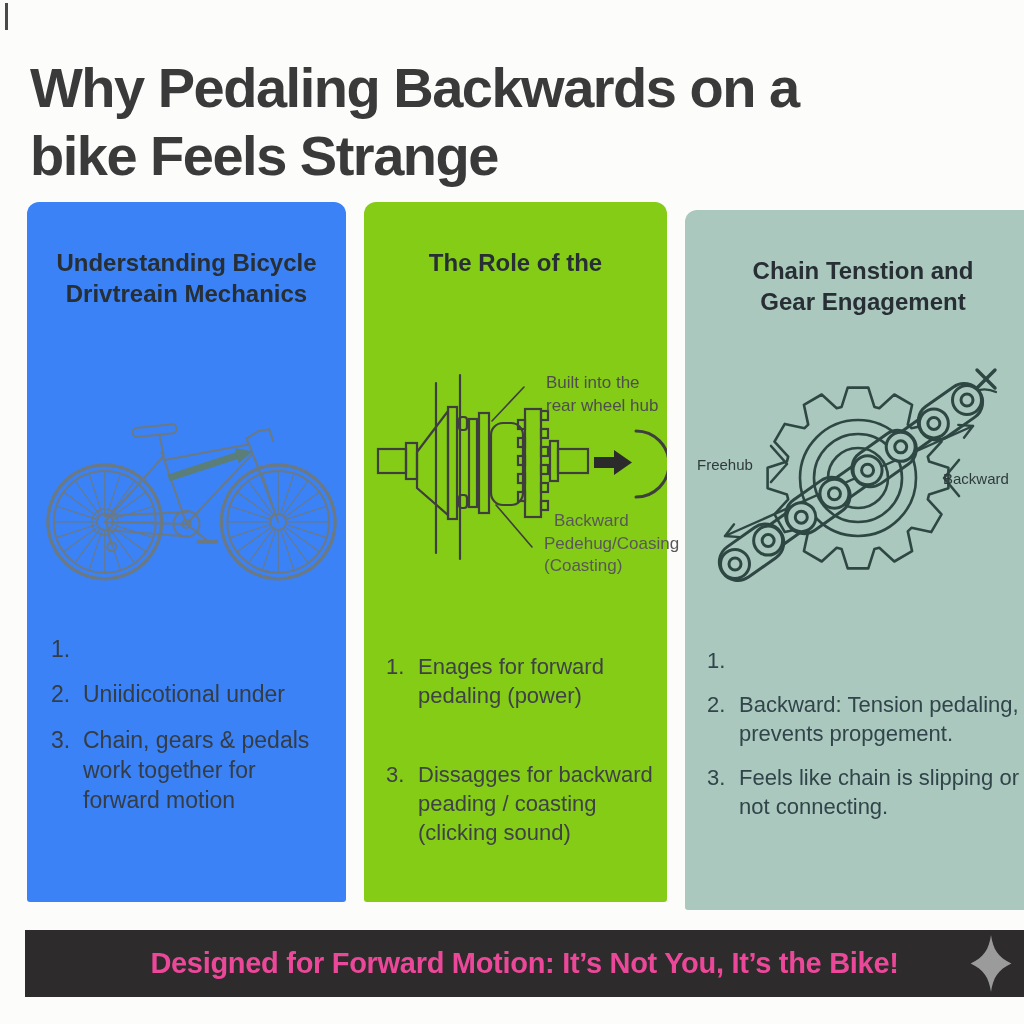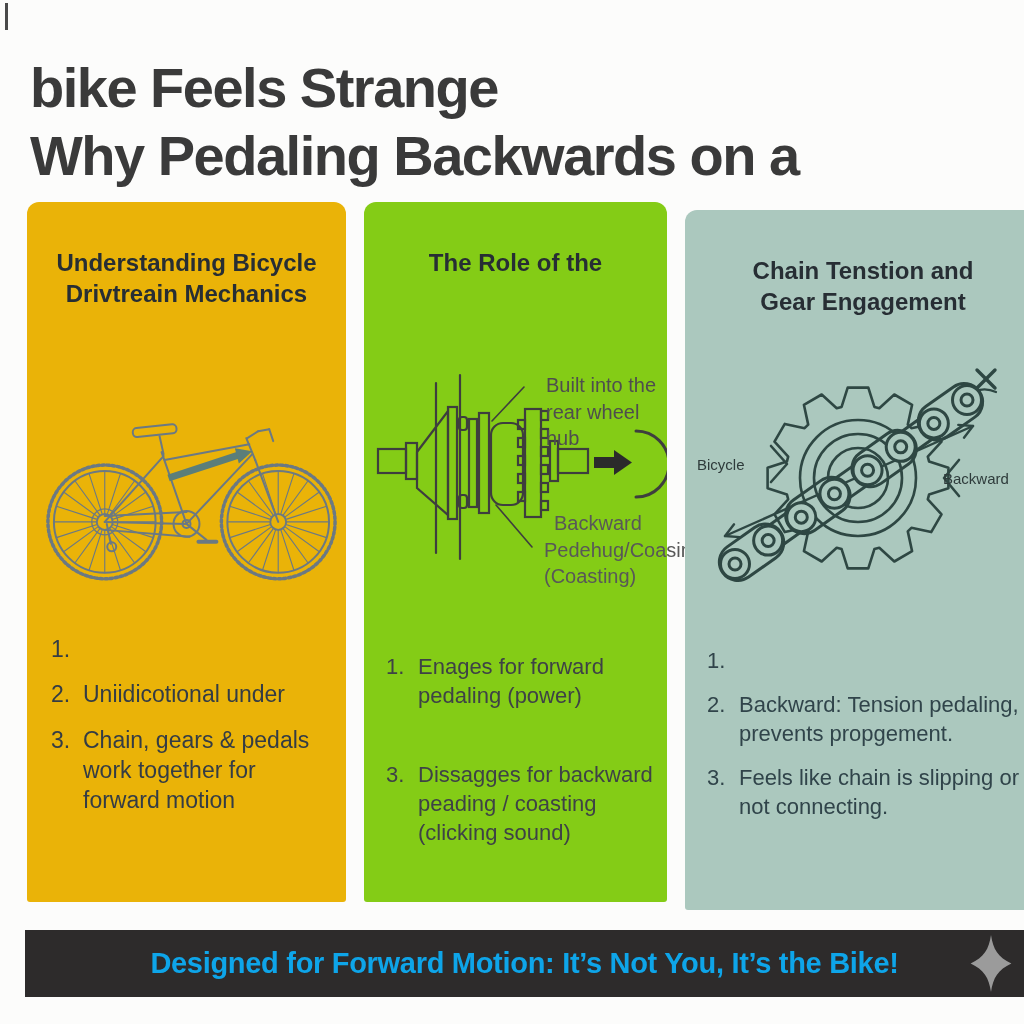--- a/index.html
+++ b/index.html
@@ -8,62 +8,62 @@
     background:#fcfcfb;font-family:"Liberation Sans",sans-serif;
     -webkit-font-smoothing:antialiased;
   }
   .tick{position:absolute;left:5px;top:3px;width:3px;height:27px;background:#4a4a4a;}
   .title{
     position:absolute;left:30px;top:16px;width:980px;
     font-size:56px;font-weight:bold;color:#3a3a3a;line-height:1.22;letter-spacing:-1.5px;
   }
   .title span{display:block;}
   .panel{position:absolute;top:202px;height:700px;border-radius:12px 12px 3px 3px;}
-  #p1{left:27px;width:319px;background:#eab308;}
+  #p1{left:27px;width:319px;background:#3b82f6;}
   #p2{left:364px;width:303px;background:#84cc16;}
   #p3{left:685px;width:356px;background:#abc8be;margin-top:8px;}
   .panel h2{
     margin:46px 6px 0;text-align:center;font-size:24px;line-height:1.28;
     color:#272e34;font-weight:bold;
   }
   .panel h2 span{display:block;}
   .illus{position:absolute;left:0;right:0;}
   #p1 .illus{top:172px;height:235px;}
   #p2 .illus{top:155px;height:210px;}
   #p3 .illus{top:140px;height:285px;}
   .illus svg{display:block;width:100%;height:100%;}
   .list{position:absolute;}
   #p1 .list{left:24px;right:8px;top:432px;font-size:23px;color:#343c45;}
   #p2 .list{left:22px;right:8px;top:450px;font-size:22px;color:#3e4246;}
   #p3 .list{left:22px;right:-8px;top:436px;font-size:22px;color:#30444a;}
   .li{display:flex;margin-bottom:15px;line-height:1.32;}
   .li .n{width:32px;flex:none;}
   #p2 .li.gap{margin-top:50px;}
-  .mid-label{position:absolute;font-size:20px;color:#4e4e4e;line-height:1.33;}
+  .mid-label{position:absolute;font-size:17px;color:#4e4e4e;line-height:1.33;}
   .mid-label span{display:block;}
   #lbl-top{left:182px;top:170px;}
   #lbl-bot{left:180px;top:308px;color:#585858;}
   .dir-label{position:absolute;font-size:15px;color:#2e3b3b;}
   #lbl-forward{left:12px;top:246px;}
   #lbl-backward{left:258px;top:260px;}
   .footer{
     position:absolute;left:25px;right:0;top:930px;height:67px;background:#2d2b2b;
     display:flex;align-items:center;justify-content:center;
   }
-  .footer .text{color:#0ea5e9;font-size:29px;font-weight:bold;letter-spacing:-0.3px;}
+  .footer .text{color:#ec4899;font-size:29px;font-weight:bold;letter-spacing:-0.3px;}
   .footer .star{position:absolute;right:12px;top:5px;width:42px;height:57px;}
 </style>
 </head>
 <body>
 
 <div class="tick"></div>
 
 <h1 class="title">
+  <span>Why Pedaling Backwards on a</span>
   <span>bike Feels Strange</span>
-  <span>Why Pedaling Backwards on a</span>
 </h1>
 
 <section class="panel" id="p1">
   <h2>
     <span>Understanding Bicycle</span>
     <span>Drivtreain Mechanics</span>
   </h2>
   <div class="illus">
     <svg viewBox="0 0 320 235">
       <g stroke="#6b7983" stroke-width="2" fill="none" stroke-linecap="round">
@@ -271,21 +271,21 @@
             <circle cx="195.71428571428572" cy="96.85714285714286" r="14.5" fill="#abc8be"></circle>
             <circle cx="195.71428571428572" cy="96.85714285714286" r="6" fill="#abc8be"></circle>
             <circle cx="228.8571428571429" cy="73.42857142857144" r="14.5" fill="#abc8be"></circle>
             <circle cx="228.8571428571429" cy="73.42857142857144" r="6" fill="#abc8be"></circle>
             <circle cx="262" cy="50" r="14.5" fill="#abc8be"></circle>
             <circle cx="262" cy="50" r="6" fill="#abc8be"></circle>
           </g>
       </g>
     </svg>
   </div>
-  <span class="dir-label" id="lbl-forward">Bicycle</span>
+  <span class="dir-label" id="lbl-forward">Freehub</span>
   <span class="dir-label" id="lbl-backward">Backward</span>
   <div class="list">
     <div class="li">
       <span class="n">1.</span>
     </div>
     <div class="li">
       <span class="n">2.</span>
       <span>Backward: Tension pedaling, prevents propgement.</span>
     </div>
     <div class="li">

